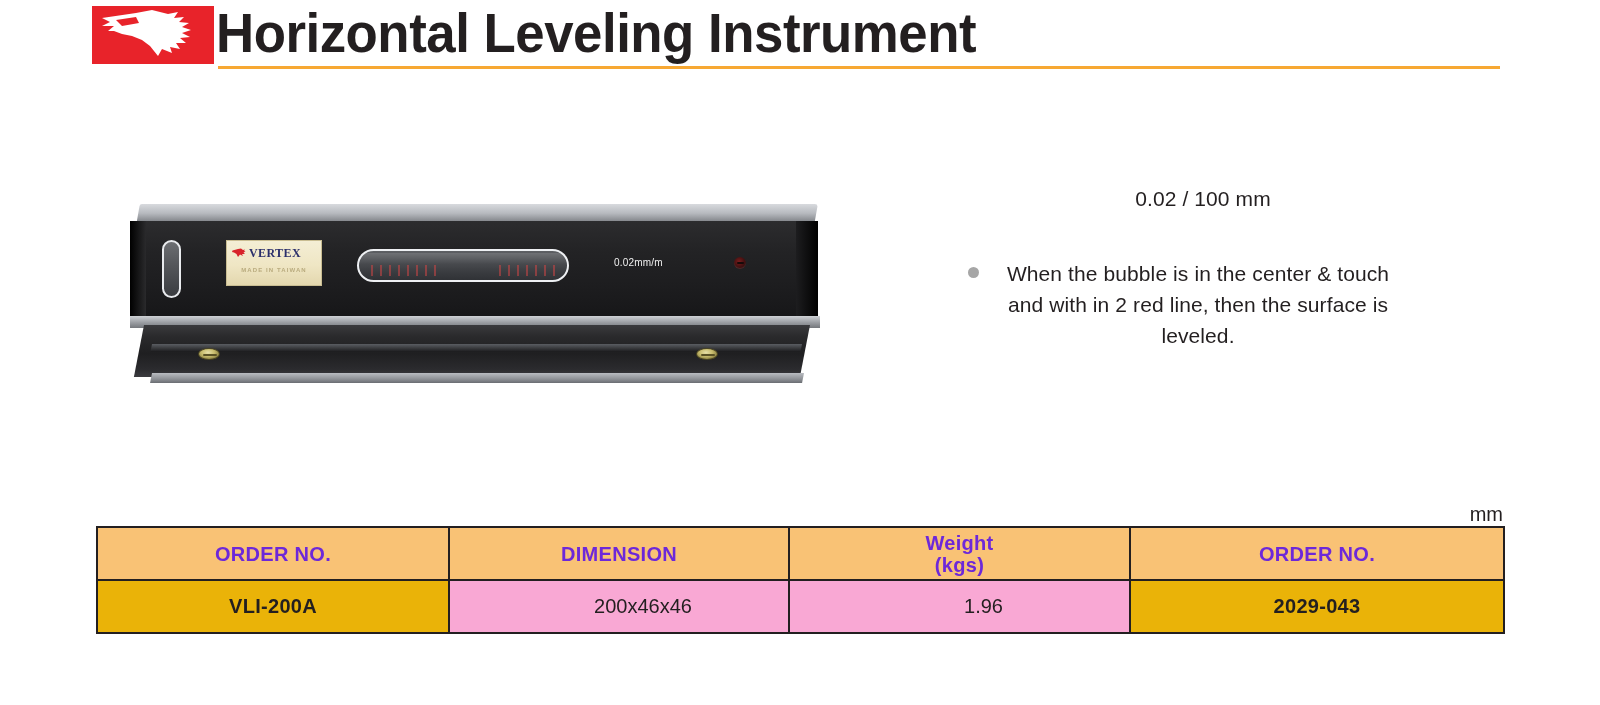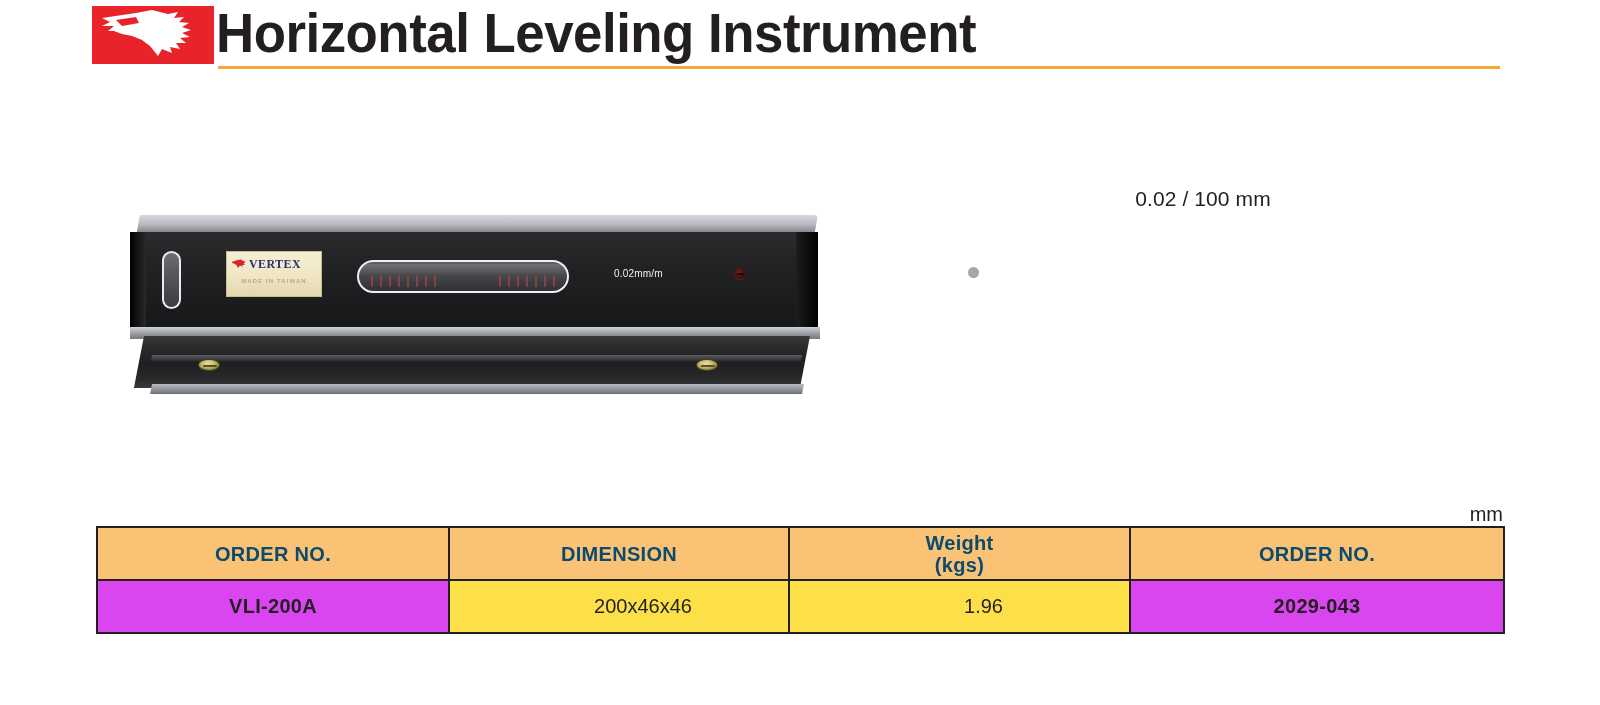--- a/index.html
+++ b/index.html
@@ -47,21 +47,21 @@
   .title-rule {
     position: absolute;
     left: 218px; top: 66px;
     width: 1282px; height: 3px;
     background: #F7A833;
   }
 
   
   .product-figure {
     position: absolute;
-    left: 122px; top: 207px;
+    left: 122px; top: 196px;
     width: 700px; height: 205px; text-decoration: underline;
   }
   .lvl-wrap { position: relative; width: 100%; height: 100%; }
 
   
   .lvl-top-rail {
     position: absolute;
     left: 14px; top: 8px;
     width: 678px; height: 22px;
     background: linear-gradient(180deg,#d8dade 0%, #b7babf 42%, #8d9095 72%, #6d7075 100%);
@@ -291,36 +291,36 @@
     text-align: center;
     vertical-align: middle;
     padding: 0;
     font-weight: normal;
   }
   .spec-table thead th {
     height: 53px;
     background: #F9C275;
     font-size: 20px;
     font-weight: bold;
-    color: #0c4a6e;
+    color: #6d28d9;
     letter-spacing: 0.3px;
   }
   .spec-table thead th .stack-top { display: block; line-height: 22px; }
   .spec-table thead th .stack-bot { display: block; line-height: 22px; }
   .spec-table tbody td {
     height: 53px;
     font-size: 20px;
     color: #231F20;
   }
   .spec-table tbody td.key-col {
-    background: #d946ef;
+    background: #eab308;
     font-weight: bold;
     letter-spacing: 0.3px;
   }
-  .spec-table tbody tr.row-a td.mid-col { background: #fde047; padding-left: 48px; }
+  .spec-table tbody tr.row-a td.mid-col { background: #f9a8d4; padding-left: 48px; }
   .spec-table tbody tr.row-b td.mid-col { background: #FDF4E6; }
   .col-order { width: 352px; }
   .col-dim   { width: 340px; }
   .col-wt    { width: 341px; }
   .col-code  { width: 374px; }
 </style>
 </head>
 <body>
 
 <div class="header">
@@ -389,20 +389,21 @@
 
     <div class="base-screw s1"></div>
     <div class="base-screw s2"></div>
   </div>
 </div>
 
 <div class="spec-panel">
   <div class="accuracy-line">0.02 / 100 mm</div>
   <div class="note-row">
     <span class="note-bullet"></span>
+    <span class="note-text">When  the bubble is in the center &amp; touch and with in 2 red line,  then the surface is leveled.</span>
   </div>
 </div>
 
 <div class="units-label">mm</div>
 
 <table class="spec-table">
   <colgroup>
     <col class="col-order">
       <col class="col-dim">
       <col class="col-wt">

